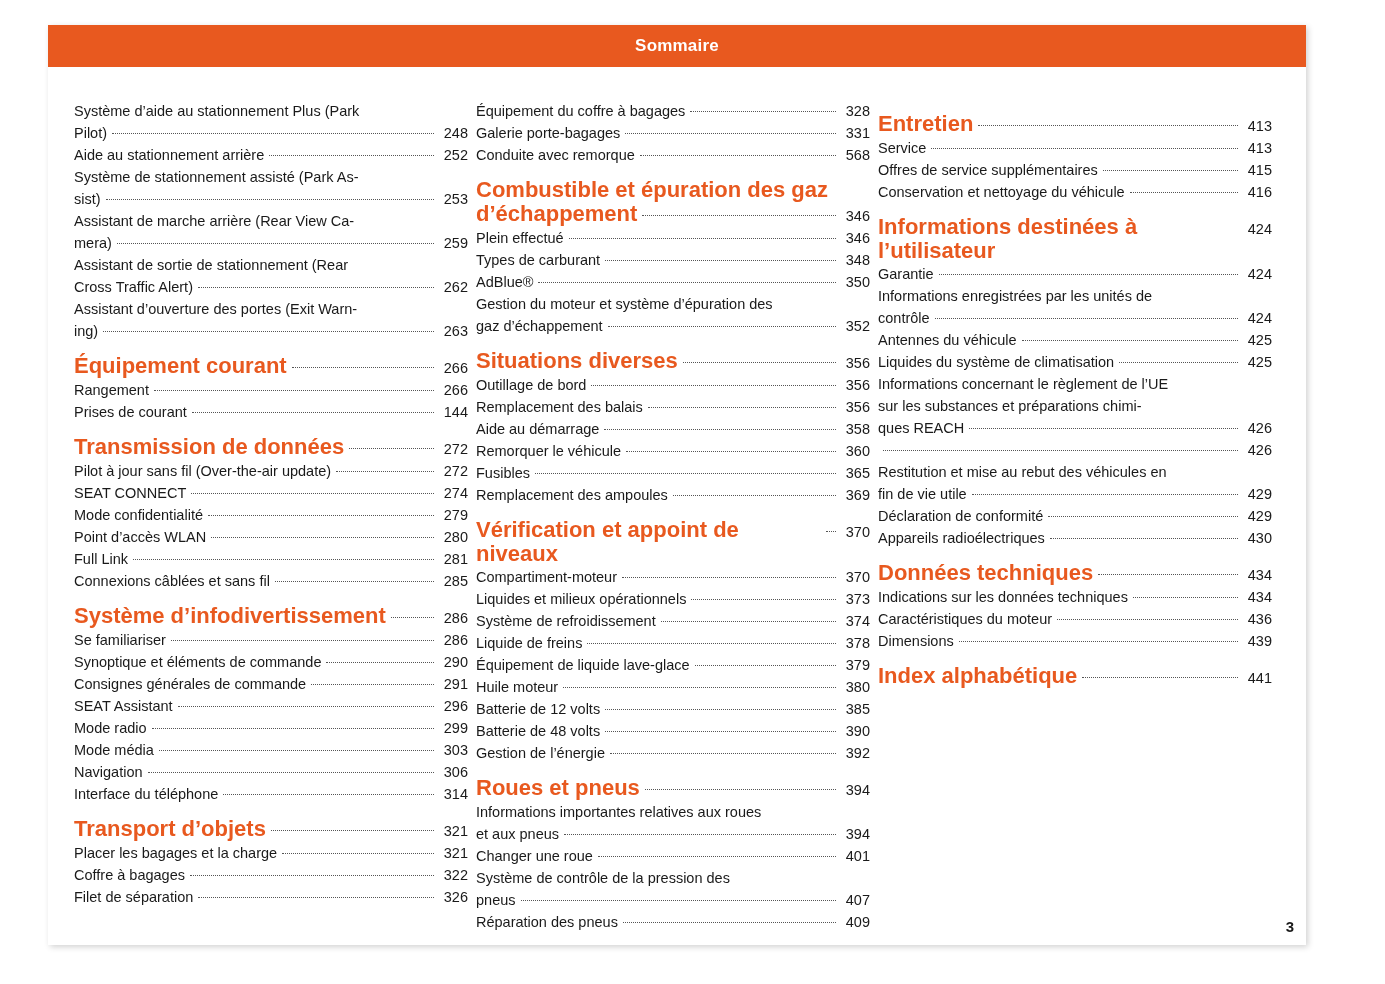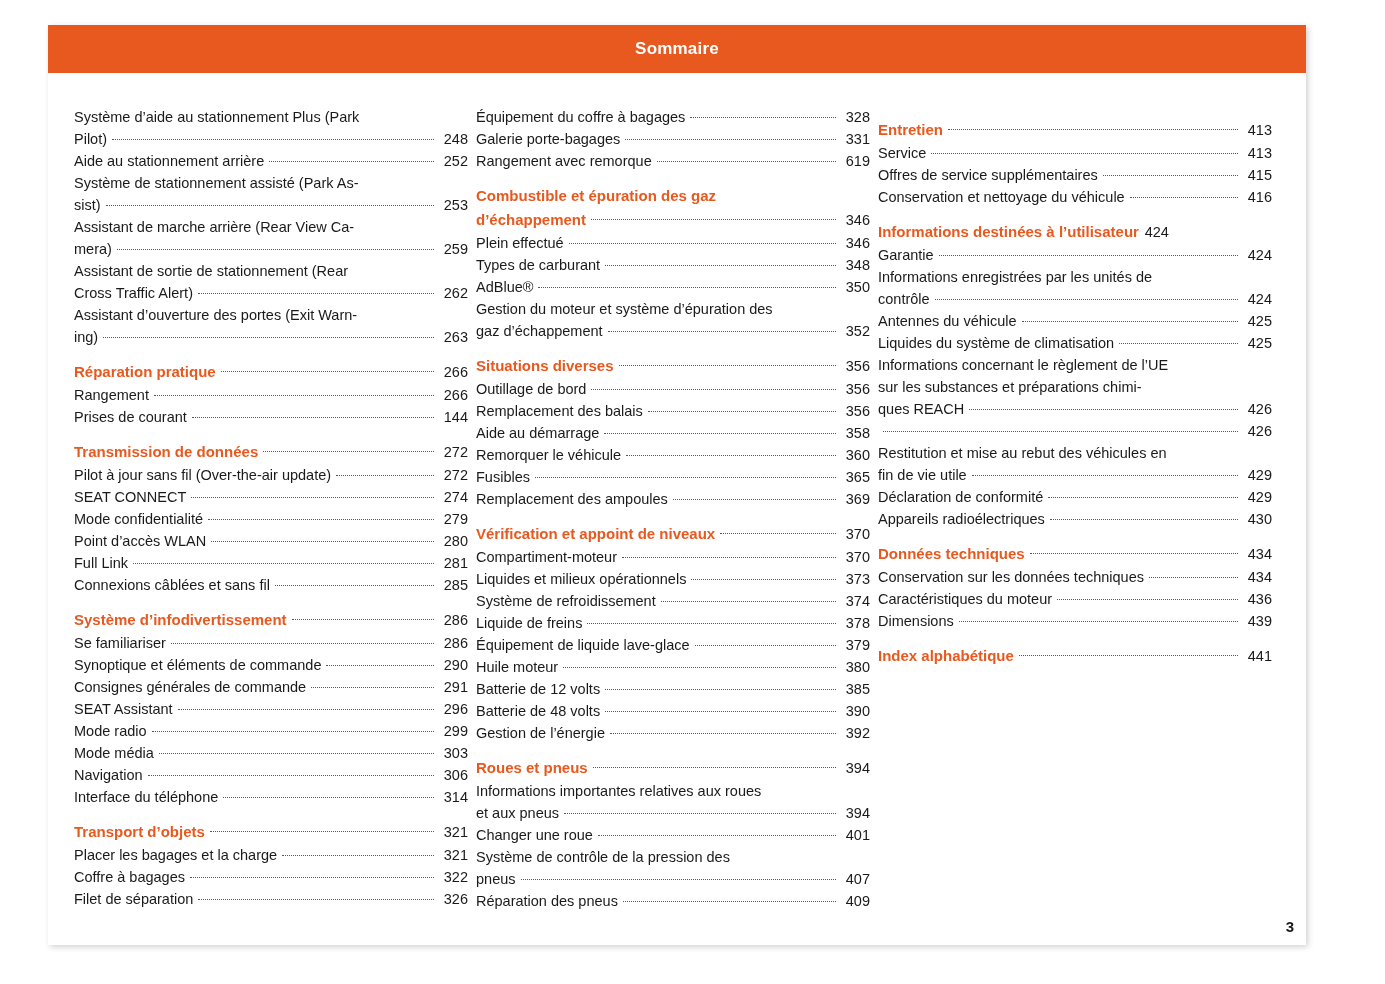--- a/index.html
+++ b/index.html
@@ -16,21 +16,21 @@
   .page {
     position: absolute;
     left: 48px;
     top: 25px;
     width: 1258px;
     height: 920px;
     background: #ffffff;
     box-shadow: 2px 2px 6px rgba(0,0,0,0.18);
   }
   .header-bar {
-    height: 48px;
+    height: 42px;
     background: #E8591F;
     display: flex;
     align-items: center;
     justify-content: center;
   }
   .header-title {
     color: #ffffff;
     font-size: 17px;
     font-weight: bold;
     letter-spacing: 0.2px;
@@ -73,21 +73,21 @@
     min-width: 30px;
     font-size: 14.5px;
     color: #1a1a1a;
   }
   .entry.section {
     margin-top: 12px;
   }
   .entry.section .label {
     color: #E8591F;
     font-weight: bold;
-    font-size: 15px;
+    font-size: 22px;
     line-height: 24px;
   }
   .entry.section .page-num {
     color: #1a1a1a;
     font-weight: normal;
   }
   .entry.section .dots {
     transform: translateY(-5px);
   }
   
@@ -158,21 +158,21 @@
         </div>
         <div class="entry wrap">
           <span class="lead label">Assistant d’ouverture des portes (Exit Warn-</span>
           <div class="inner">
             <span class="label">ing)</span>
             <span class="dots"></span>
             <span class="page-num">263</span>
           </div>
         </div>
         <div class="entry section">
-          <span class="label">Réparation pratique</span>
+          <span class="label">Équipement courant</span>
           <span class="dots"></span>
           <span class="page-num">266</span>
         </div>
         <div class="entry">
           <span class="label">Rangement</span>
           <span class="dots"></span>
           <span class="page-num">266</span>
         </div>
         <div class="entry">
           <span class="label">Prises de courant</span>
@@ -285,23 +285,23 @@
           <span class="label">Équipement du coffre à bagages</span>
           <span class="dots"></span>
           <span class="page-num">328</span>
         </div>
         <div class="entry">
           <span class="label">Galerie porte-bagages</span>
           <span class="dots"></span>
           <span class="page-num">331</span>
         </div>
         <div class="entry">
-          <span class="label">Rangement avec remorque</span>
-          <span class="dots"></span>
-          <span class="page-num">619</span>
+          <span class="label">Conduite avec remorque</span>
+          <span class="dots"></span>
+          <span class="page-num">568</span>
         </div>
         <div class="entry section wrap">
           <span class="lead label">Combustible et épuration des gaz</span>
           <div class="inner">
             <span class="label">d’échappement</span>
             <span class="dots"></span>
             <span class="page-num">346</span>
           </div>
         </div>
         <div class="entry">
@@ -522,21 +522,21 @@
           <span class="label">Appareils radioélectriques</span>
           <span class="dots"></span>
           <span class="page-num">430</span>
         </div>
         <div class="entry section">
           <span class="label">Données techniques</span>
           <span class="dots"></span>
           <span class="page-num">434</span>
         </div>
         <div class="entry">
-          <span class="label">Conservation sur les données techniques</span>
+          <span class="label">Indications sur les données techniques</span>
           <span class="dots"></span>
           <span class="page-num">434</span>
         </div>
         <div class="entry">
           <span class="label">Caractéristiques du moteur</span>
           <span class="dots"></span>
           <span class="page-num">436</span>
         </div>
         <div class="entry">
           <span class="label">Dimensions</span>

